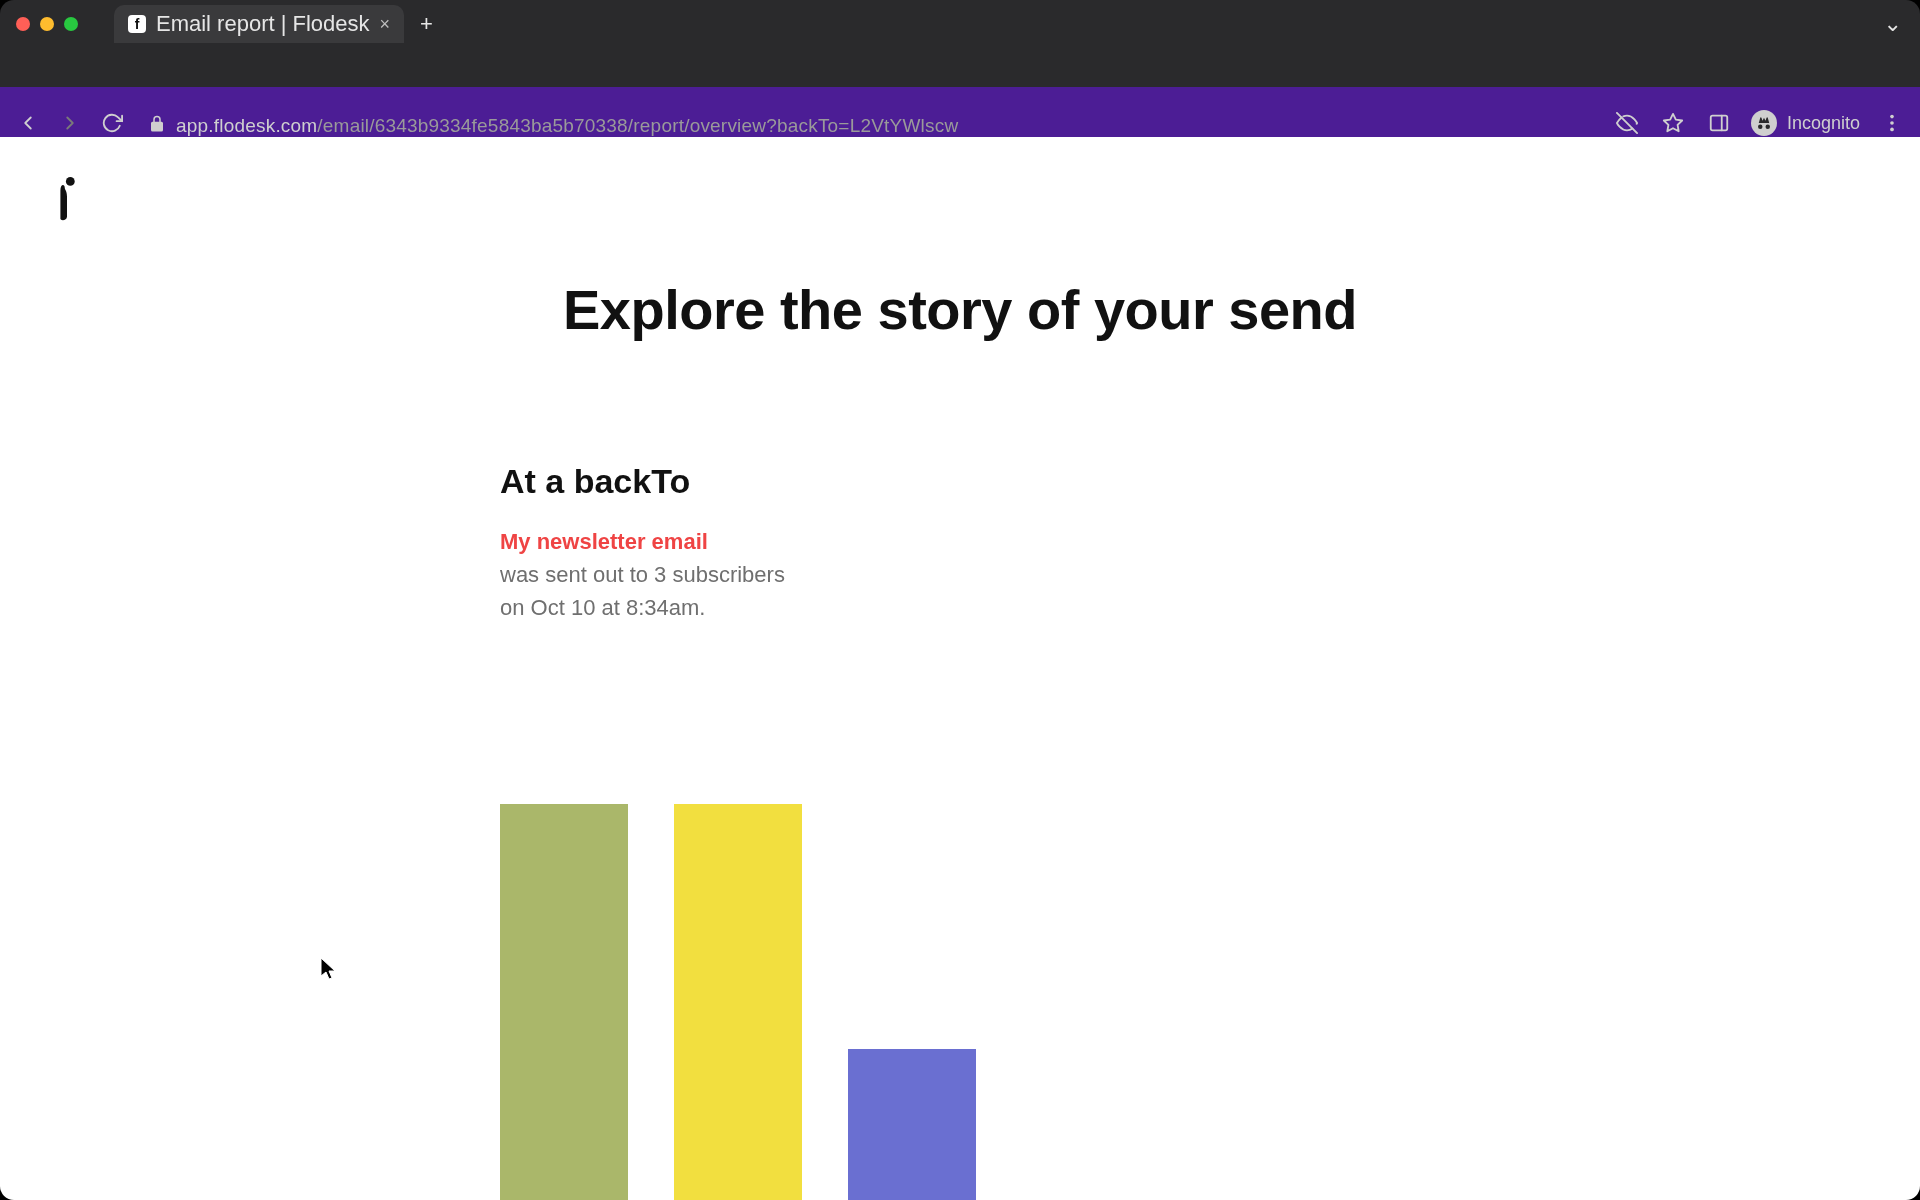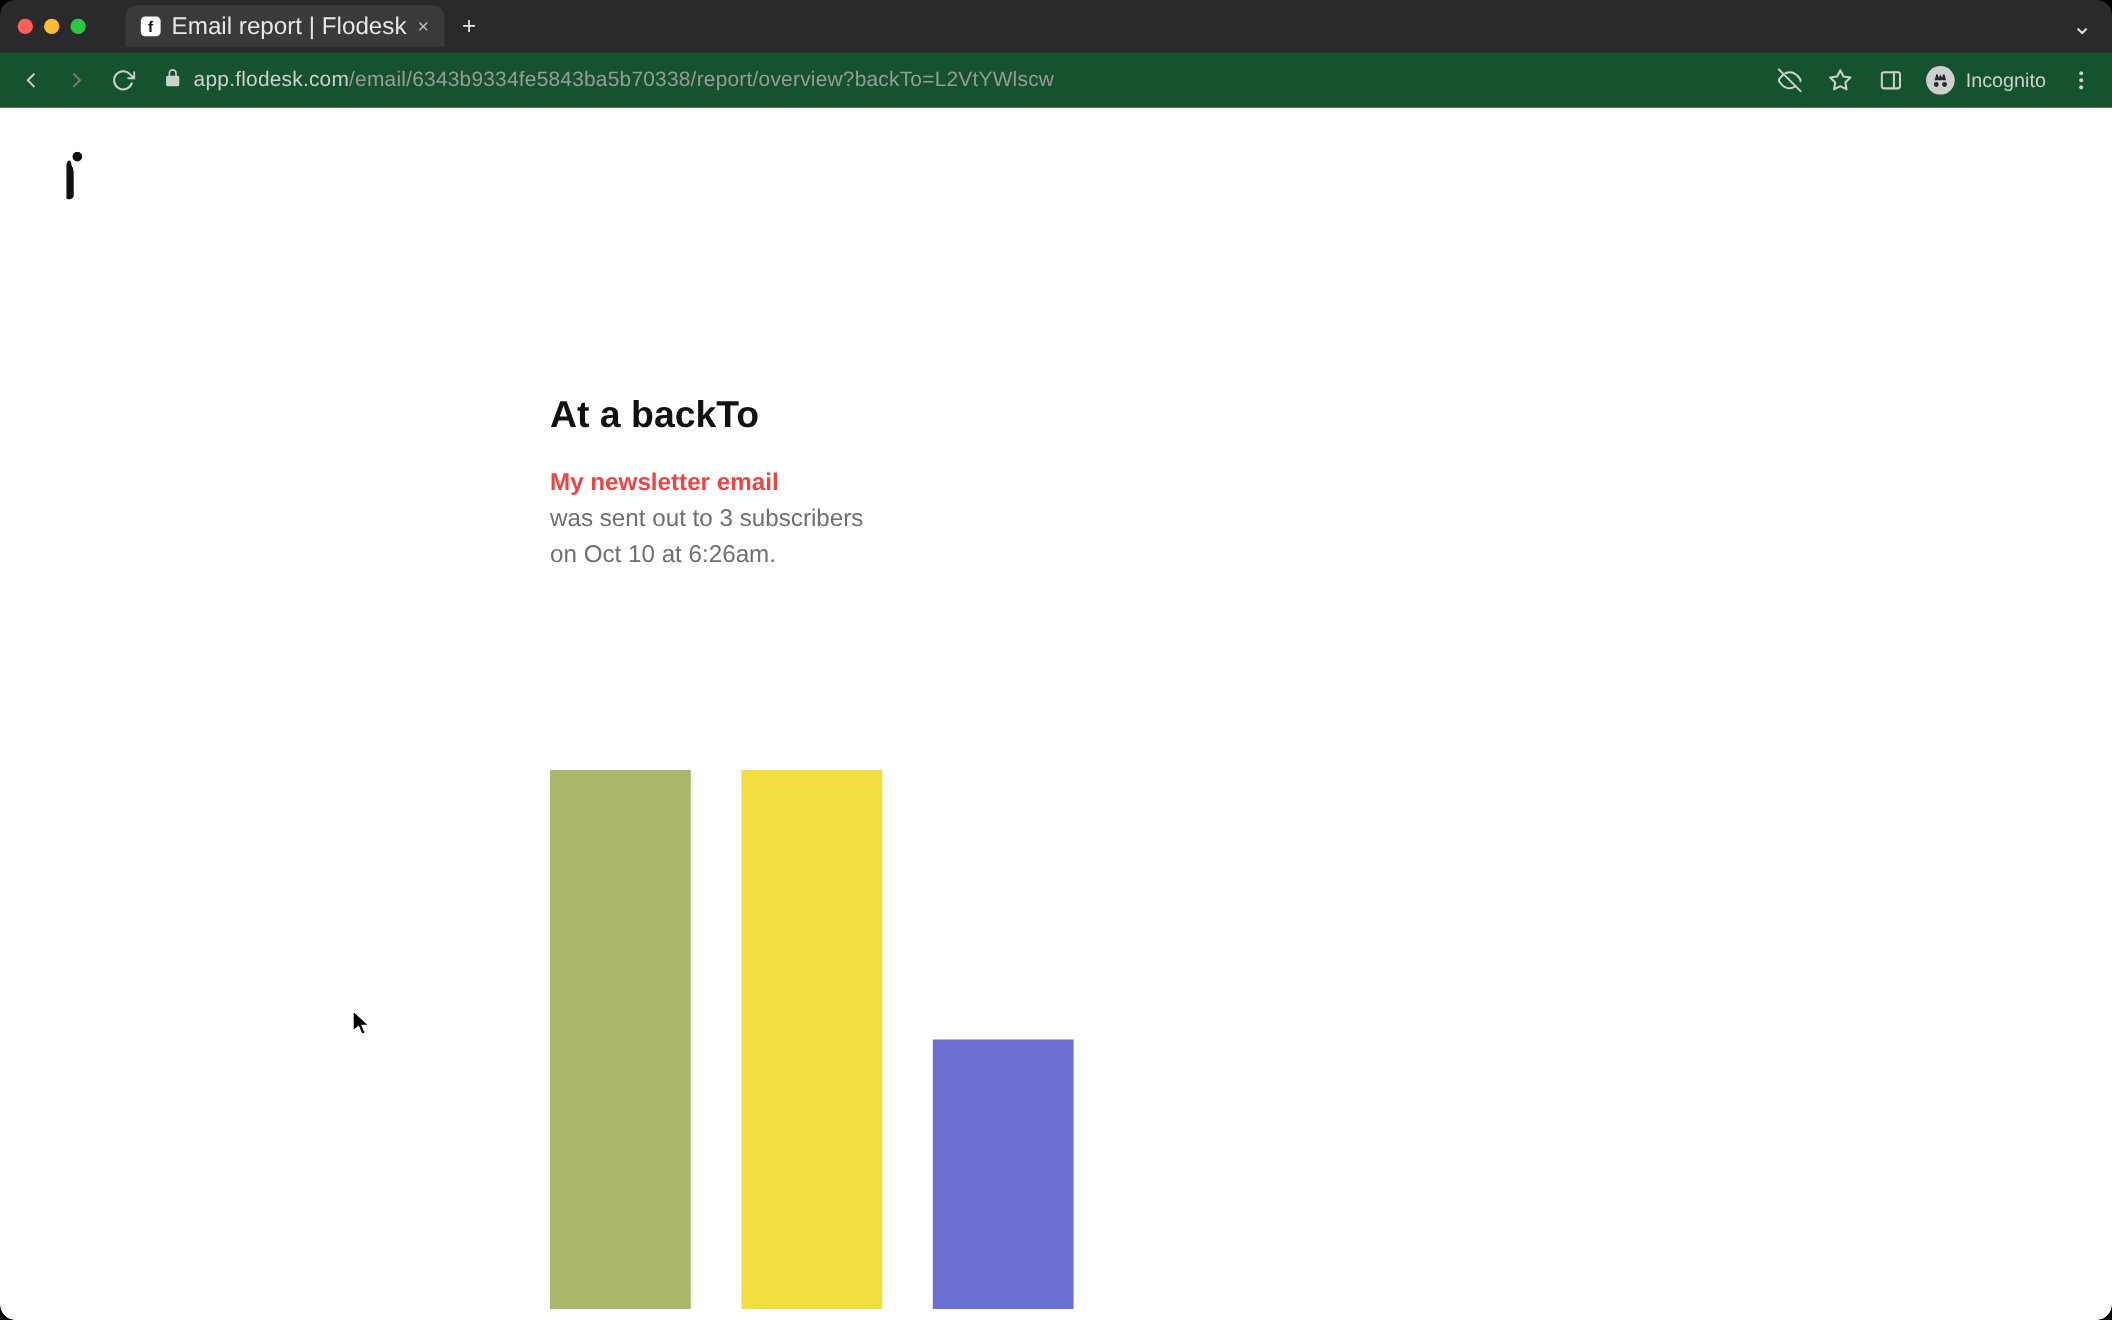--- a/index.html
+++ b/index.html
@@ -15,21 +15,21 @@
   .tl-min { background: #febc2e; }
   .tl-max { background: #28c840; }
   .tab { display: flex; align-items: center; gap: 10px; background: #3a3a3c; color: #e6e6e6; height: 38px; padding: 0 14px; border-radius: 10px 10px 0 0; margin-left: 28px; min-width: 290px; }
   .tab .favicon { width: 18px; height: 18px; background: #fff; border-radius: 4px; display: flex; align-items: center; justify-content: center; font-weight: 700; color: #111; font-size: 14px; }
   .tab .title { font-size: 22px; flex: 1; }
   .tab .close { font-size: 18px; color: #bdbdbd; cursor: pointer; }
   .newtab { margin-left: 16px; color: #e6e6e6; font-size: 22px; cursor: pointer; }
   .tabbar .grow { flex: 1; }
   .chev { color: #e6e6e6; font-size: 22px; padding-right: 6px; cursor: pointer; }
 
-  .toolbar { display: flex; align-items: center; gap: 14px; background: #14532d; height: 50px; padding: 0 14px; }
+  .toolbar { display: flex; align-items: flex-end; gap: 14px; background: #4c1d95; height: 50px; padding: 0 14px; margin-top: 39px; }
   .icon-btn { width: 28px; height: 28px; display: flex; align-items: center; justify-content: center; color: #cfcfcf; cursor: pointer; }
   .icon-btn.disabled { color: #7a7a7a; cursor: default; }
   .icon-btn svg { width: 22px; height: 22px; }
   .addr { flex: 1; display: flex; align-items: center; gap: 10px; color: #cfcfcf; padding-left: 8px; }
   .addr .lock svg { width: 18px; height: 18px; }
   .url { font-size: 19px; letter-spacing: 0.2px; }
   .url .muted { color: #9a9a9a; }
   .right-icons { display: flex; align-items: center; gap: 18px; color: #cfcfcf; }
   .right-icons .incog { display: flex; align-items: center; gap: 10px; }
   .right-icons .incog .badge { width: 26px; height: 26px; border-radius: 50%; background: #cfcfcf; display: flex; align-items: center; justify-content: center; }
@@ -148,27 +148,28 @@
 
 <div class="viewport">
   <div class="logo">
     <svg viewBox="0 0 20 40">
         <circle cx="13" cy="4" r="4" fill="#111"></circle>
         <path d="M8 10 C8 6, 4 6, 4 12 L4 38 C4 40, 10 40, 10 36 L10 18 C10 12, 8 12, 8 10 Z" fill="#111"></path>
       </svg>
   </div>
 
   <div class="content">
+    <h1 class="headline">Explore the story of your send</h1>
 
     <div class="section">
       <h2 class="section-title">At a backTo</h2>
       <p class="lede">
         <span class="strong">My newsletter email</span><br>
         <span>was sent out to 3 subscribers</span><br>
-        <span>on Oct 10 at 6:26am.</span>
+        <span>on Oct 10 at 8:34am.</span>
       </p>
 
       <div class="chart">
         <div class="bar b1" style="height: 490px; background: rgb(170, 183, 106);"></div>
         <div class="bar b2" style="height: 490px; background: rgb(242, 223, 63);"></div>
         <div class="bar b3" style="height: 245px; background: rgb(106, 111, 209);"></div>
       </div>
     </div>
   </div>
 

